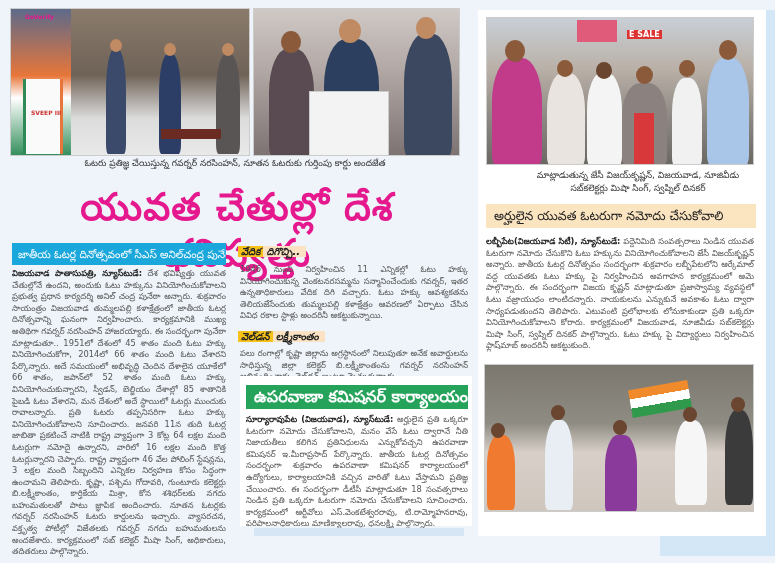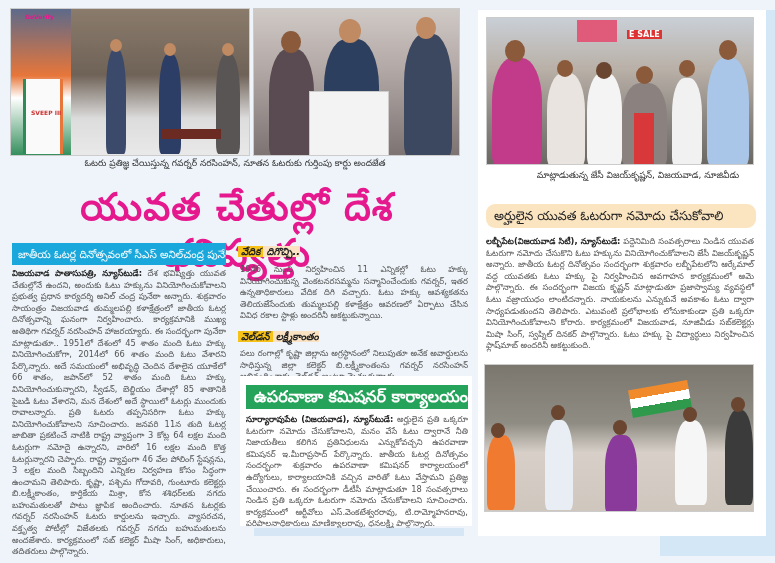--- a/index.html
+++ b/index.html
@@ -37,38 +37,38 @@
               font-size: 38px; font-weight: bold; color: #e5188e; line-height: 46px; letter-spacing: 1px; }
 
   .subhead-blue { position: absolute; left: 12px; top: 243px; width: 214px; height: 22px; background: #1aa7dc;
                   color: #fff; font-size: 10.5px; line-height: 22px; padding-left: 6px; white-space: nowrap; overflow: hidden; }
 
   .col-text { position: absolute; font-size: 8.3px; line-height: 11.6px; color: #555; text-align: justify; }
   .col-text b { color: #222; }
   .col1 { left: 12px; top: 268px; width: 214px; }
   .tag { position: absolute; height: 18px; line-height: 18px; font-size: 10px; font-weight: bold; font-style: italic; color: #222; padding: 0 6px 0 0; }
   .tag .hl { background: #f6c21a; padding: 0 3px; }
-  .tag .rest { background: #fbe2c2; padding: 0 0 0 3px; }
+  .tag .rest { background: #fbe2c2; padding: 0 6px 0 3px; }
   .tag1 { left: 238px; top: 243px; }
   .tag2 { left: 238px; top: 328px; }
   .col2a { left: 240px; top: 264px; width: 228px; }
   .col2b { left: 240px; top: 348px; width: 228px; }
 
   .green-box { position: absolute; left: 240px; top: 376px; width: 232px; height: 150px; background: #fff; }
   .subhead-green { position: absolute; left: 246px; top: 385px; width: 222px; height: 24px; background: #25a35a;
                    color: #fff; font-size: 16px; line-height: 24px; padding-left: 8px; font-weight: bold; white-space: nowrap; overflow: hidden; }
   .col3 { left: 246px; top: 414px; width: 222px; }
   .green-under { position: absolute; left: 254px; top: 528px; width: 210px; height: 8px; background: #d6e6f4; }
 
   .right-panel { position: absolute; left: 478px; top: 10px; width: 288px; height: 526px; background: #fff; }
   .right-shadow { position: absolute; left: 766px; top: 10px; width: 9px; height: 545px; background: #d3e7f7; }
   .right-under { position: absolute; left: 660px; top: 536px; width: 115px; height: 20px; background: #d3e7f7; }
 
   .subhead-orange { position: absolute; left: 486px; top: 204px; width: 270px; height: 24px; background: #fbe4c0;
-                    color: #222; font-size: 12.5px; line-height: 24px; padding-left: 8px; white-space: nowrap; overflow: hidden; border-radius: 9px; }
+                    color: #222; font-size: 12.5px; line-height: 24px; padding-left: 8px; white-space: nowrap; overflow: hidden; }
   .col4 { left: 486px; top: 236px; width: 268px; }
 
   .flag { position: absolute; left: 145px; top: 20px; width: 60px; height: 28px; transform: rotate(-10deg);
           background: linear-gradient(180deg,#f08a2a 0 33%,#fff 33% 66%,#2f9a4b 66% 100%); }
 </style>
 </head>
 <body>
 
 <div class="page">
   <div class="left-panel"></div>
@@ -147,20 +147,21 @@
       <div style="position:absolute;left:147px;top:95px;width:20px;height:53px;background:#d8383a;"></div>
       <div class="head" style="left:149px;top:48px;width:17px;height:18px;background:#8a5a3a;"></div>
       <div class="figure" style="left:185px;top:60px;width:30px;height:88px;background:#f1f1f1;"></div>
       <div class="head" style="left:192px;top:42px;width:16px;height:17px;background:#8a5a3a;"></div>
       <div class="figure" style="left:220px;top:40px;width:42px;height:108px;background:#a9c5e8;"></div>
       <div class="head" style="left:232px;top:22px;width:18px;height:20px;background:#8a5a3a;"></div>
     </div>
   </div>
   <div class="caption cap2">
     <div>మాట్లాడుతున్న జేసీ విజయ్‌కృష్ణన్, విజయవాడ, నూజివీడు</div>
+    <div>సబ్‌కలెక్టర్లు మిషా సింగ్, స్వప్నిల్ దినకర్</div>
   </div>
 
   <div class="subhead-orange">అర్హులైన యువత ఓటరుగా నమోదు చేసుకోవాలి</div>
   <div class="col-text col4">
     <b>లబ్బీపేట(విజయవాడ సిటీ), న్యూస్‌టుడే:</b>
     <span>పద్దెనిమిది సంవత్సరాలు నిండిన యువత ఓటరుగా నమోదు చేసుకొని ఓటు హక్కును వినియోగించుకోవాలని జేసీ విజయ్‌కృష్ణన్ అన్నారు. జాతీయ ఓటర్ల దినోత్సవం సందర్భంగా శుక్రవారం లబ్బీపేటలోని ఆర్కేమాల్ వద్ద యువతకు ఓటు హక్కు పై నిర్వహించిన అవగాహన కార్యక్రమంలో ఆమె పాల్గొన్నారు. ఈ సందర్భంగా విజయ కృష్ణన్ మాట్లాడుతూ ప్రజాస్వామ్య వ్యవస్థలో ఓటు వజ్రాయుధం లాంటిదన్నారు. నాయకులను ఎన్నుకునే అవకాశం ఓటు ద్వారా సాధ్యపడుతుందని తెలిపారు. ఎటువంటి ప్రలోభాలకు లోనుకాకుండా ప్రతి ఒక్కరూ వినియోగించుకోవాలని కోరారు. కార్యక్రమంలో విజయవాడ, నూజివీడు సబ్‌కలెక్టర్లు మిషా సింగ్, స్వప్నిల్ దినకర్ పాల్గొన్నారు. ఓటు హక్కు పై విద్యార్థులు నిర్వహించిన ఫ్లాష్‌మాబ్ అందరినీ ఆకట్టుకుంది.</span>
   </div>
 
   <div class="photo photo4">
     <div class="scene">

